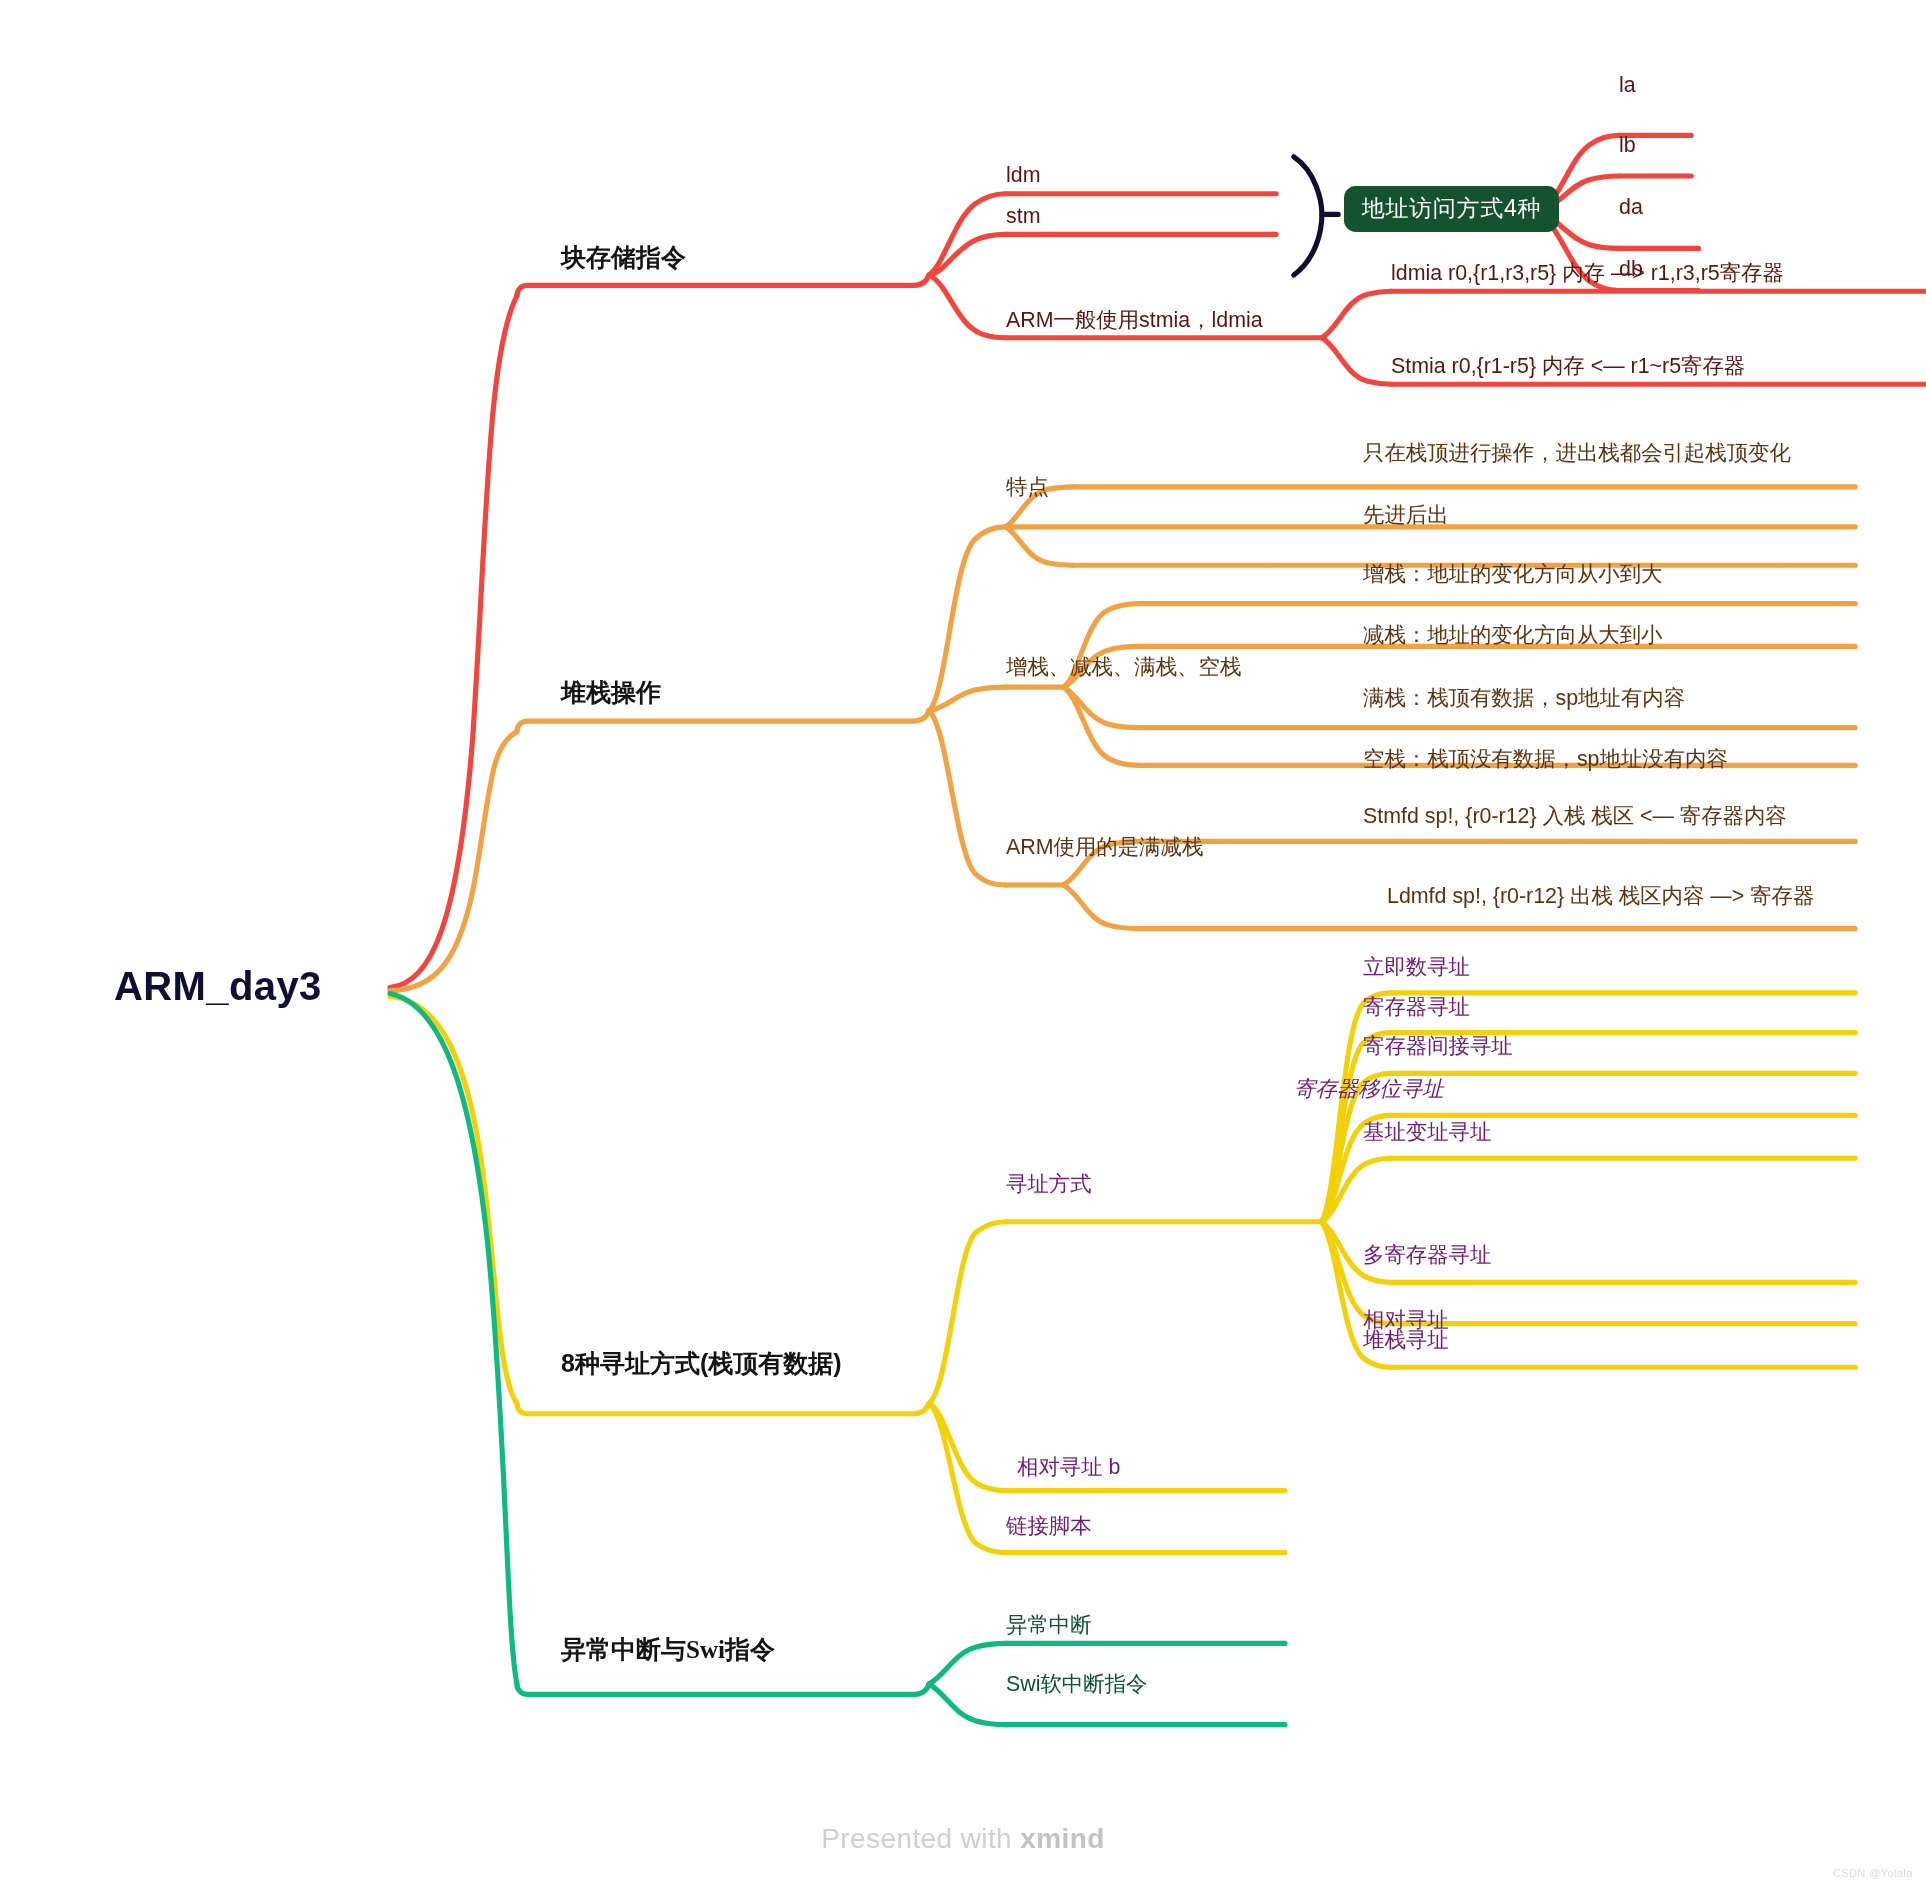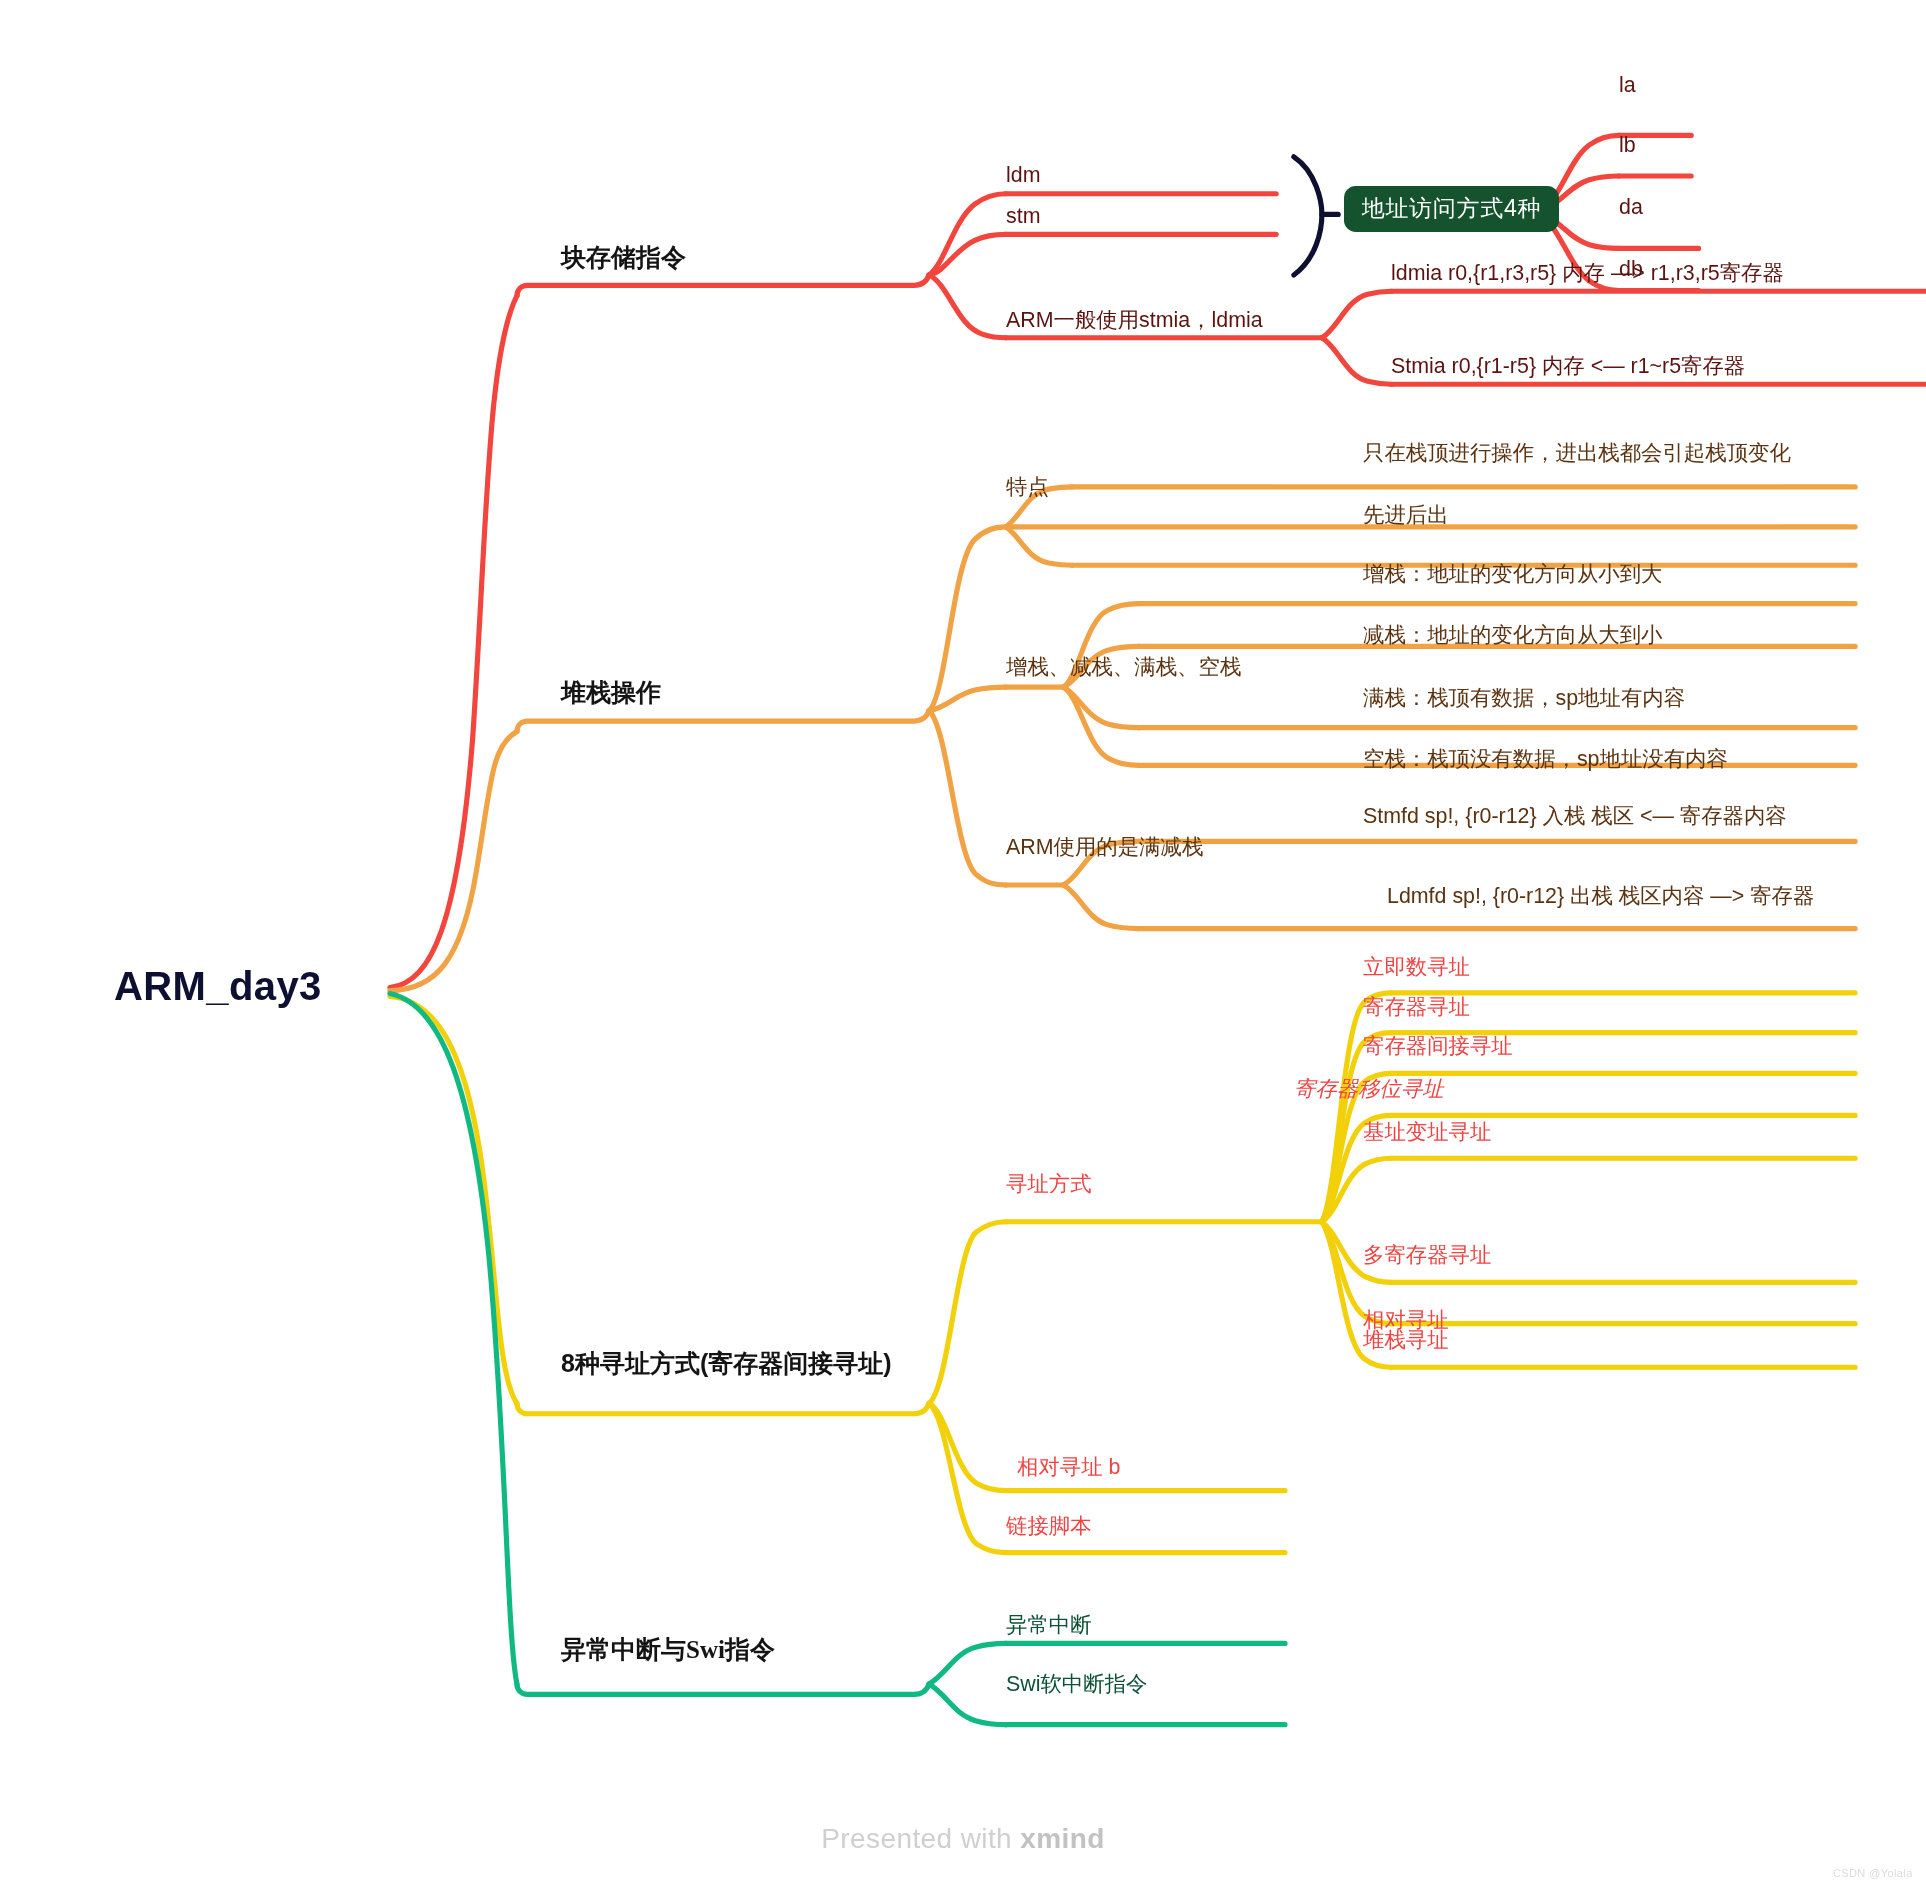--- a/index.html
+++ b/index.html
@@ -17,21 +17,21 @@
     font-size:40px;font-weight:bold;color:#0d1030;letter-spacing:0.4px;
   }
   
   .topic{
     font-size:25px;font-weight:bold;color:#141414;
   }
   
   .leaf{font-size:21.4px;}
   .leaf.red{color:#5c1411;}
   .leaf.orange{color:#5c3310;}
-  .leaf.yellow{color:#ef4444;}
+  .leaf.yellow{color:#701a75;}
   .leaf.green{color:#0d5138;}
 
   
   .badge{
     background:#14532d;color:#ffffff;border-radius:11.8px;
     padding:9.6px 17.7px 11px 17.7px;font-size:23px;letter-spacing:0.7px;
   }
 
   
   .footer{
@@ -144,21 +144,21 @@
       <path d="M1362,2225 L1740,2225" stroke="#10b981" stroke-width="7"></path>
       <path d="M1258,2280 C1282,2294 1292,2322 1322,2330 C1336,2334 1348,2335 1362,2335" stroke="#10b981" stroke-width="7"></path>
       <path d="M1362,2335 L1740,2335" stroke="#10b981" stroke-width="7"></path>
     </g>
   </svg>
 
   <div class="node root" style="left:114px;top:964px;">ARM_day3</div>
 
   <div class="node topic" style="left:561px;top:244px;">块存储指令</div>
   <div class="node topic" style="left:561px;top:679px;">堆栈操作</div>
-  <div class="node topic" style="left:561px;top:1350px;">8种寻址方式(寄存器间接寻址)</div>
+  <div class="node topic" style="left:561px;top:1350px;">8种寻址方式(栈顶有数据)</div>
   <div class="node topic" style="left:561px;top:1636px;font-family:Liberation Serif, serif;">异常中断与Swi指令</div>
 
   <div class="node leaf red" style="left:1006px;top:164px;">ldm</div>
   <div class="node leaf red" style="left:1006px;top:205px;">stm</div>
   <div class="node leaf red" style="left:1006px;top:309px;">ARM一般使用stmia，ldmia</div>
 
   <div class="node badge" style="left:1344px;top:186px;">地址访问方式4种</div>
 
   <div class="node leaf red" style="left:1619px;top:74px;">la</div>
   <div class="node leaf red" style="left:1619px;top:134px;">lb</div>

